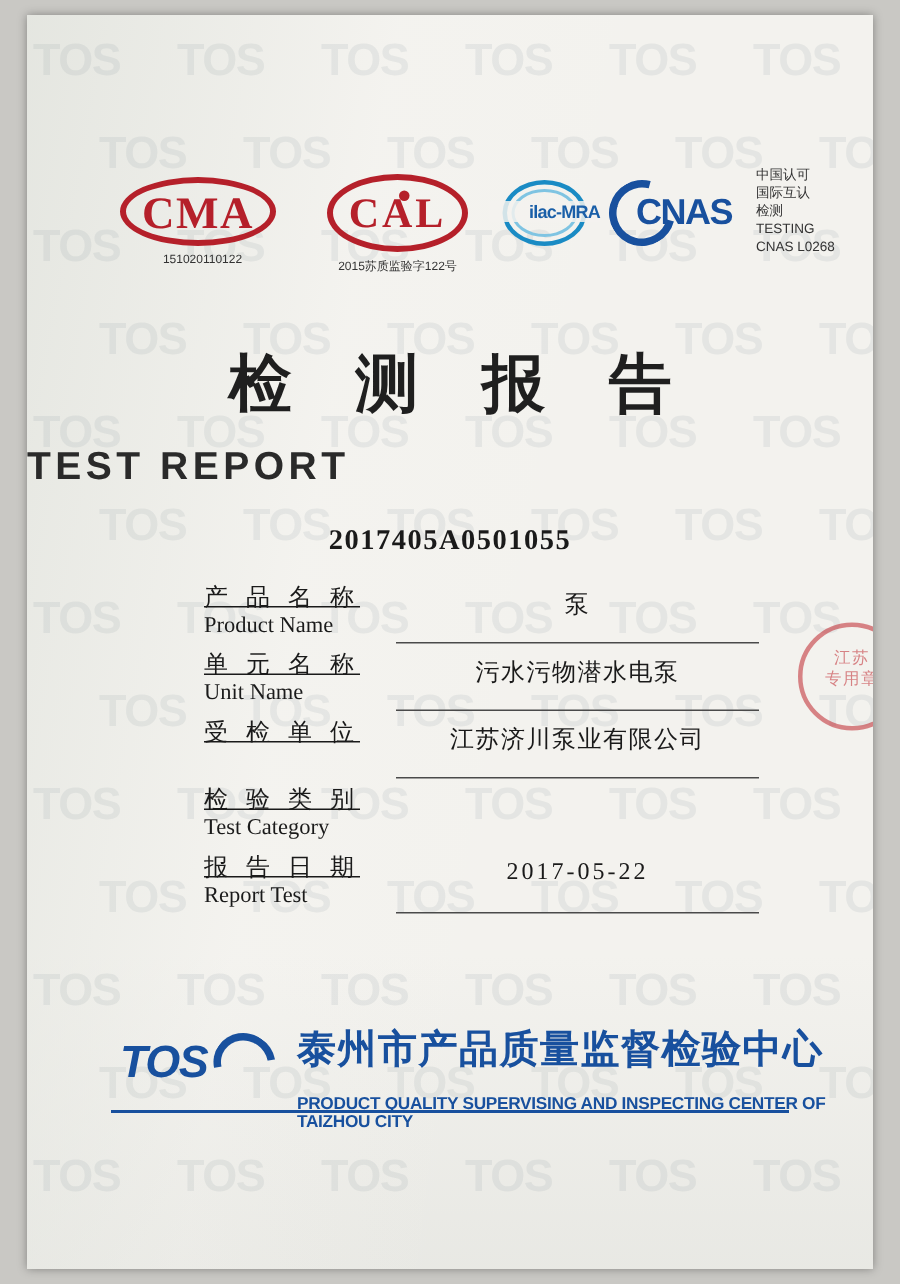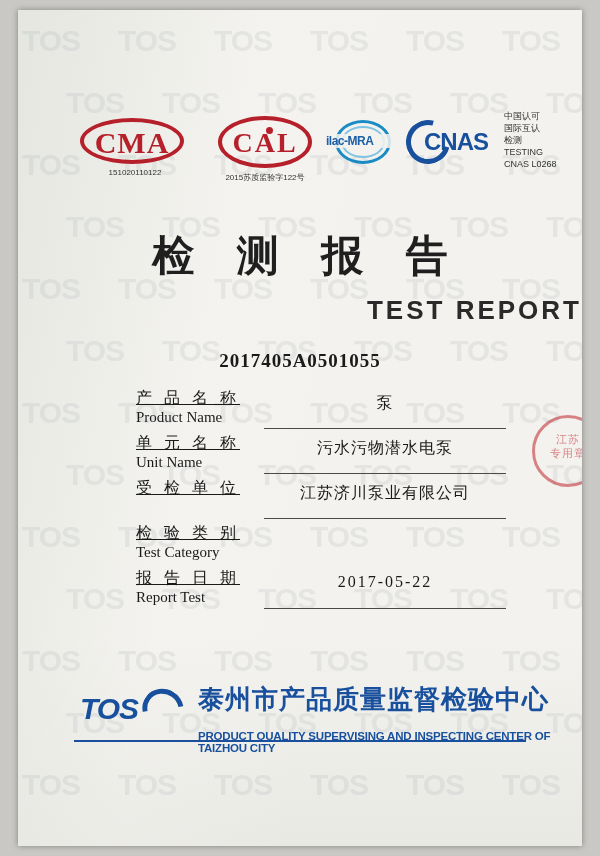--- a/index.html
+++ b/index.html
@@ -144,21 +144,21 @@
     width: 44px;
     height: 32px;
     border-color: #7fc4e2;
     border-width: 2px;
   }
   .ilac-text {
     position: absolute;
     left: 0;
     top: 14px;
     width: 74px;
-    text-align: left;
+    text-align: right;
     font-family: "Liberation Sans", sans-serif;
     font-weight: bold;
     font-size: 12px;
     color: #1a5fa8;
     letter-spacing: -0.5px;
     background: rgba(243,242,238,0.85);
   }
   .logo-cnas {
     position: absolute;
     left: 388px;
@@ -215,21 +215,21 @@
     font-size: 42px;
     letter-spacing: 16px;
     text-indent: 16px;
     color: #1f1f1f;
   }
   .title-en {
     position: absolute;
     left: 0;
     top: 285px;
     width: 564px;
-    text-align: right;
+    text-align: left;
     font-family: "Liberation Sans", sans-serif;
     font-weight: bold;
     font-size: 26px;
     letter-spacing: 3px;
     color: #2a2a2a;
   }
   .report-no {
     position: absolute;
     left: 0;
     top: 340px;

